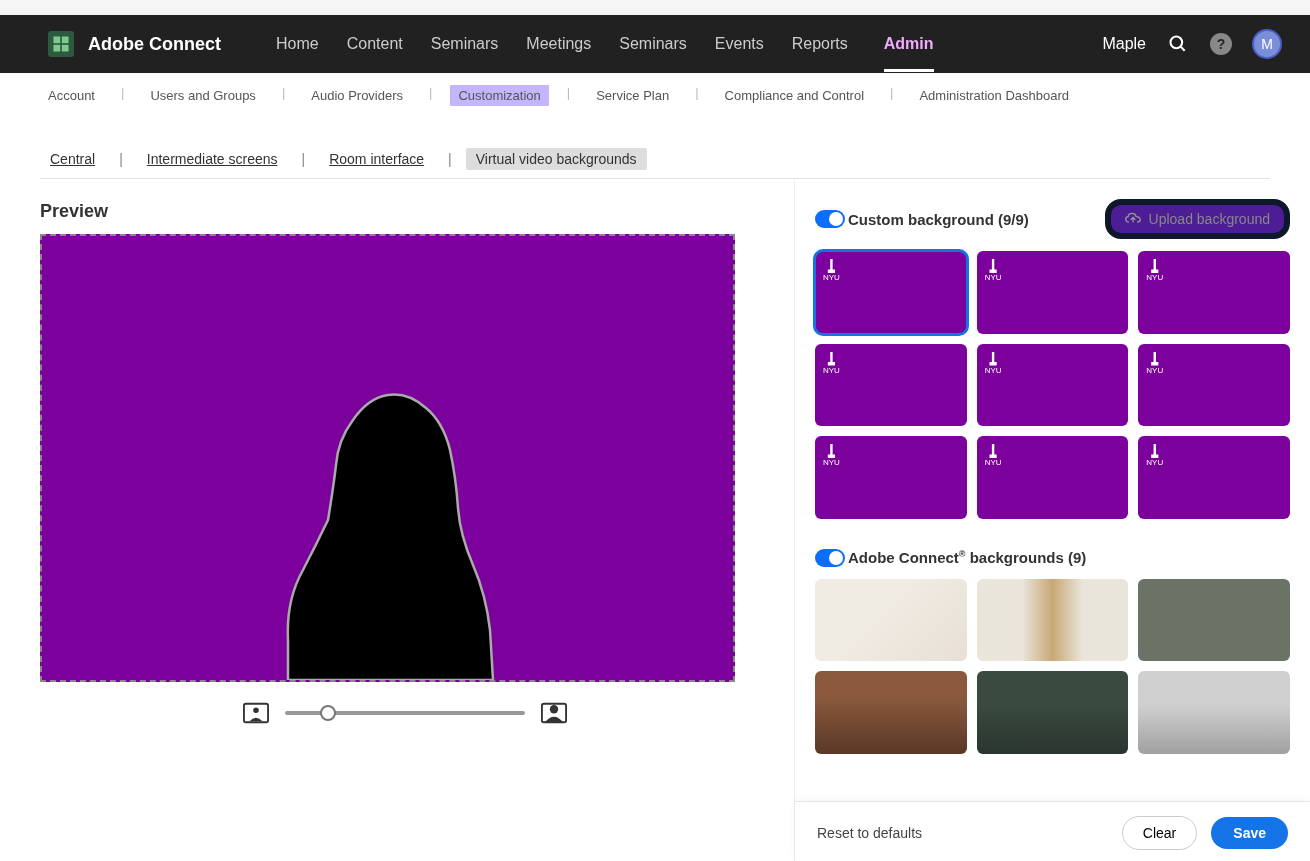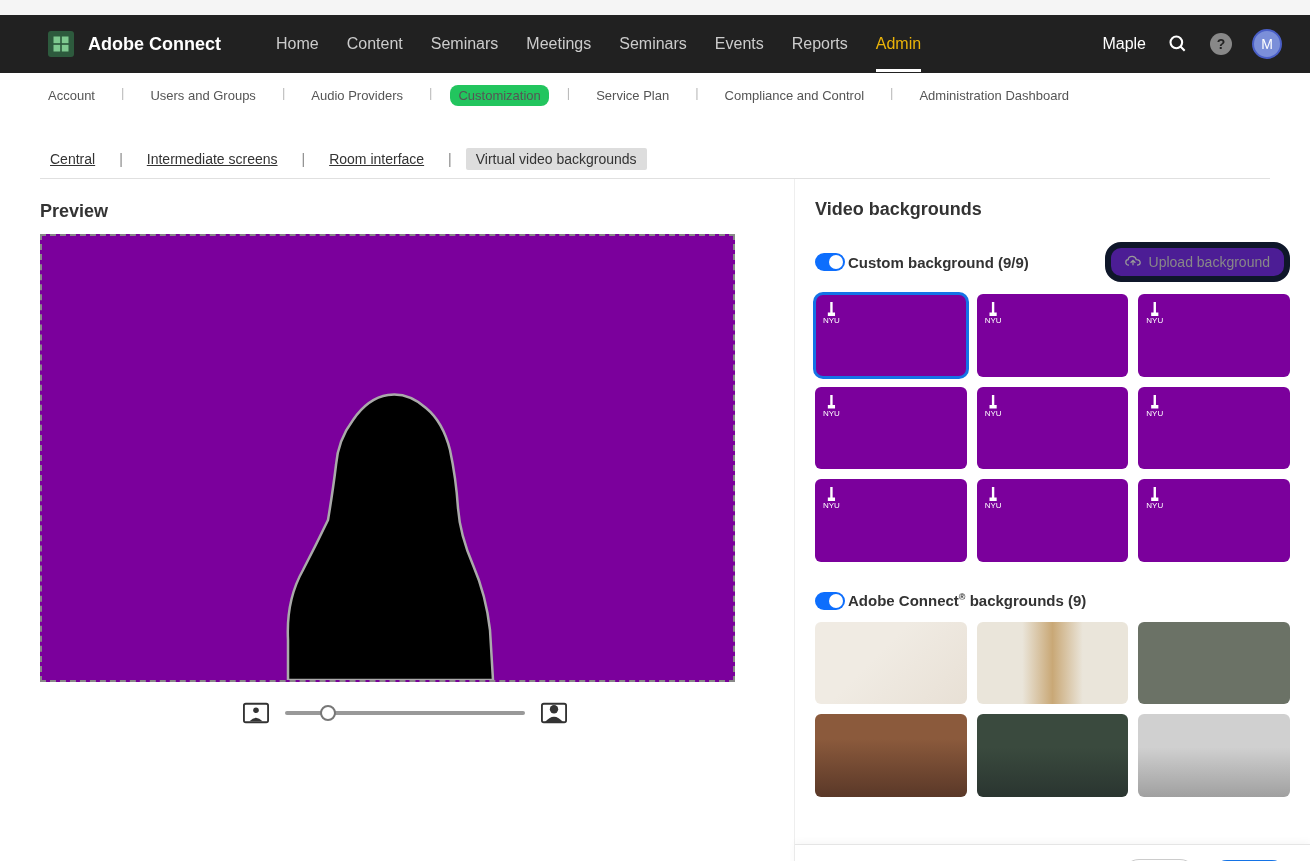--- a/index.html
+++ b/index.html
@@ -7,32 +7,32 @@
     .app { width: 1310px; margin: 0 auto; }
     
     
     .topbar { background: #212121; height: 58px; display: flex; align-items: center; padding: 0 28px 0 48px; margin-top: 15px; }
     .logo-area { display: flex; align-items: center; gap: 14px; margin-right: 55px; }
     .logo-icon { width: 26px; height: 26px; background: #2d5a3d; border-radius: 3px; display: flex; align-items: center; justify-content: center; }
     .logo-icon svg { width: 20px; height: 20px; }
     .logo-text { color: #fff; font-size: 18px; font-weight: 600; }
     .mainnav { display: flex; gap: 28px; flex: 1; }
     .mainnav-item { color: #ccc; font-size: 16px; cursor: pointer; padding: 18px 0; position: relative; }
-    .mainnav-item.active { color: #eab308; font-weight: 400; }
+    .mainnav-item.active { color: #f0abfc; font-weight: 700; margin-left: 8px; }
     .mainnav-item.active::after { content: ""; position: absolute; bottom: -1px; left: 0; right: 0; height: 3px; background: #fff; }
     .top-right { display: flex; align-items: center; gap: 20px; justify-content: center; }
     .username { color: #fff; font-size: 16px; }
     .icon-btn { width: 24px; height: 24px; display:flex; align-items:center; justify-content:center; cursor:pointer; color:#fff;}
     .help-btn { width: 22px; height: 22px; border-radius: 50%; background: #888; display:flex; align-items:center; justify-content:center; font-size:14px; font-weight:bold; color:#222; cursor:pointer;}
     .avatar { width: 30px; height: 30px; border-radius: 50%; background: #7b8fd9; border: 2px solid #4a5fc7; display:flex; align-items:center; justify-content:center; color:#fff; font-size:14px; cursor:pointer;}
     
     
     .subnav-bar { background: #fff; padding: 12px 40px; display:flex; gap: 18px; align-items:flex-start; font-size: 13px; color: #555; }
     .subnav-item { cursor:pointer; padding: 3px 8px; }
-    .subnav-item.active { background: #22c55e; border-radius: 8px; }
+    .subnav-item.active { background: #c4b5fd; border-radius: 1px; }
     .subnav-sep { color: #bbb; }
     
     
     .bc-area { background: #fff; padding: 30px 40px 0 40px; }
     .bc-tabs { display:flex; gap: 14px; align-items:center; font-size: 14px; }
     .bc-tab { cursor:pointer; padding: 3px 10px; text-decoration: underline; color: #333;}
     .bc-tab.active { background: #ddd; text-decoration: none; border-radius: 2px; }
     .bc-sep { color: #888; }
     .bc-rule { border: none; border-top: 1px solid #e0e0e0; margin-top: 8px; }
     
@@ -168,21 +168,20 @@
         <svg class="zoom-icon" viewBox="0 0 28 22">
             <rect x="1" y="1" width="26" height="20" rx="2" fill="none" stroke="#333" stroke-width="2"></rect>
             <circle cx="14" cy="7" r="4.5" fill="#333"></circle>
             <path d="M 4 21 Q 14 9 24 21" fill="#333"></path>
           </svg>
       </div>
     </div>
 
     <div class="side-col">
       <div class="side-scroll">
-        <div class="side-title">Video backgrounds</div>
 
         <div class="section-head">
           <div class="toggle"></div>
           <div class="section-label">Custom background (9/9)</div>
           <div class="upload-btn">
             <svg viewBox="0 0 20 16">
                 <path d="M 5 12 Q 1 12 1 8 Q 1 5 4 5 Q 4 1 9 1 Q 13 1 14 5 Q 19 5 19 9 Q 19 12 15 12 M 10 12 L 10 6 M 7 9 L 10 6 L 13 9" fill="none" stroke="#999" stroke-width="1.6"></path>
               </svg>
             <span>Upload background</span>
           </div>

